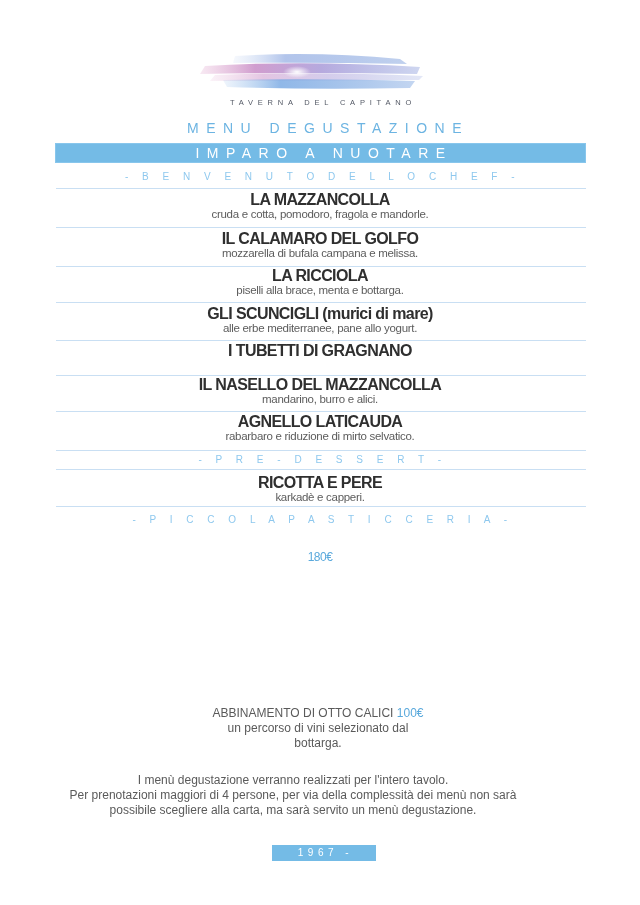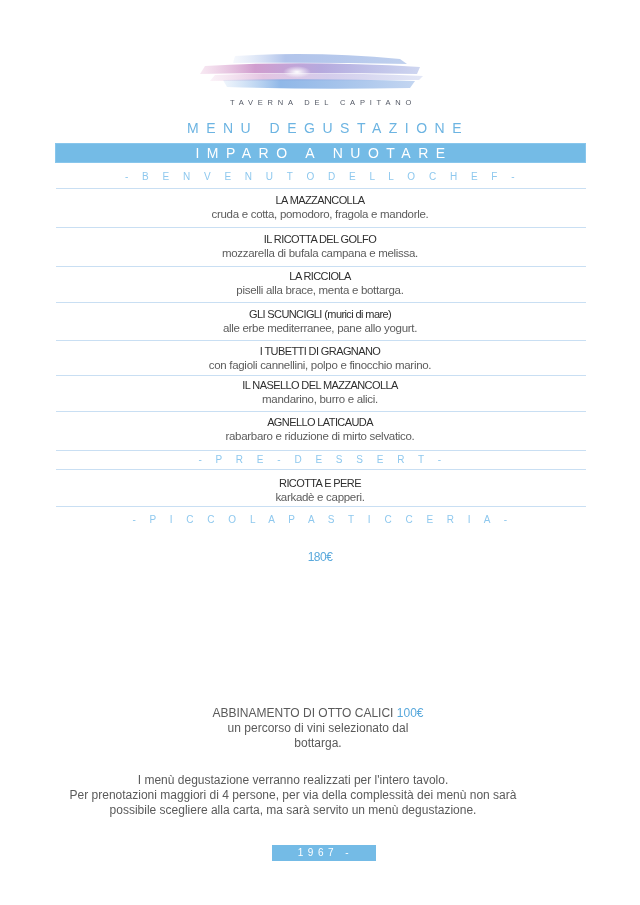--- a/index.html
+++ b/index.html
@@ -18,21 +18,21 @@
             background: #74bbe6; border: 1px solid #88c6ec; text-align: center; }
   .banner span { display: inline-block; color: #ffffff; font-size: 14px; letter-spacing: 7.5px;
                  line-height: 18px; padding-left: 7px; }
 
   .section { position: absolute; left: 0; width: 640px; text-align: center;
              font-size: 10px; letter-spacing: 5.5px; color: #8ec8ee; padding-left: 5px; }
 
   .rule { position: absolute; left: 56px; width: 530px; height: 1px; background: #c9dff3; }
 
   .dish { position: absolute; left: 0; width: 640px; text-align: center; }
-  .dish .name { font-size: 11px; color: #2f2f2f; letter-spacing: -0.6px; line-height: 14px; }
+  .dish .name { font-size: 16px; color: #2f2f2f; letter-spacing: -0.6px; line-height: 14px; font-weight: bold; }
   .dish .desc { font-size: 11.5px; color: #5c5c5c; letter-spacing: -0.3px; line-height: 15px; }
 
   .price { position: absolute; left: 0; top: 550px; width: 640px; text-align: center;
            font-size: 12px; color: #5aa9dc; letter-spacing: -0.5px; }
 
   .pairing { position: absolute; left: 0; top: 706px; width: 636px; text-align: center;
              font-size: 12px; color: #5a5a5a; line-height: 15px; }
   .pairing .price-inline { color: #5aa9dc; }
 
   .note { position: absolute; left: 0; top: 773px; width: 586px; text-align: center;
@@ -87,40 +87,39 @@
 <div class="section" style="top:171px;">- B E N V E N U T O   D E L L O   C H E F -</div>
 <div class="rule" style="top:188px;"></div>
 
 <div class="dish" style="top:193px;">
   <div class="name">LA MAZZANCOLLA</div>
   <div class="desc">cruda e cotta, pomodoro, fragola e mandorle.</div>
 </div>
 <div class="rule" style="top:227px;"></div>
 
 <div class="dish" style="top:232px;">
-  <div class="name">IL RICOTTA DEL GOLFO</div>
+  <div class="name">IL CALAMARO DEL GOLFO</div>
   <div class="desc">mozzarella di bufala campana e melissa.</div>
 </div>
 <div class="rule" style="top:266px;"></div>
 
 <div class="dish" style="top:269px;">
   <div class="name">LA RICCIOLA</div>
   <div class="desc">piselli alla brace, menta e bottarga.</div>
 </div>
 <div class="rule" style="top:302px;"></div>
 
 <div class="dish" style="top:307px;">
   <div class="name">GLI SCUNCIGLI (murici di mare)</div>
   <div class="desc">alle erbe mediterranee, pane allo yogurt.</div>
 </div>
 <div class="rule" style="top:340px;"></div>
 
 <div class="dish" style="top:344px;">
   <div class="name">I TUBETTI DI GRAGNANO</div>
-  <div class="desc">con fagioli cannellini, polpo e finocchio marino.</div>
 </div>
 <div class="rule" style="top:375px;"></div>
 
 <div class="dish" style="top:378px;">
   <div class="name">IL NASELLO DEL MAZZANCOLLA</div>
   <div class="desc">mandarino, burro e alici.</div>
 </div>
 <div class="rule" style="top:411px;"></div>
 
 <div class="dish" style="top:415px;">

